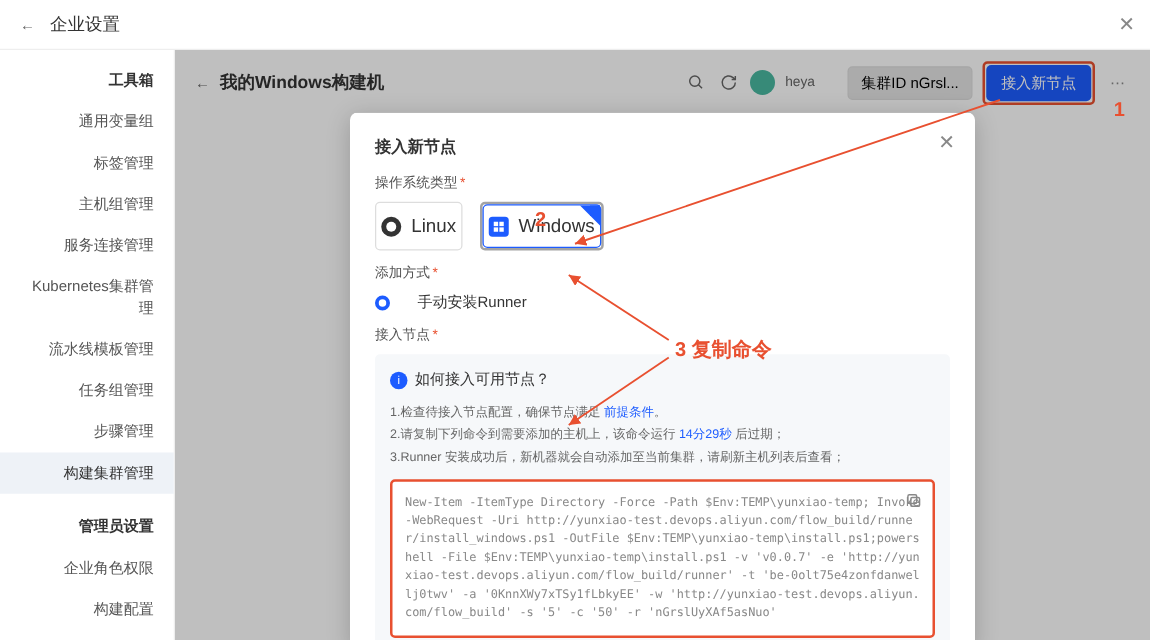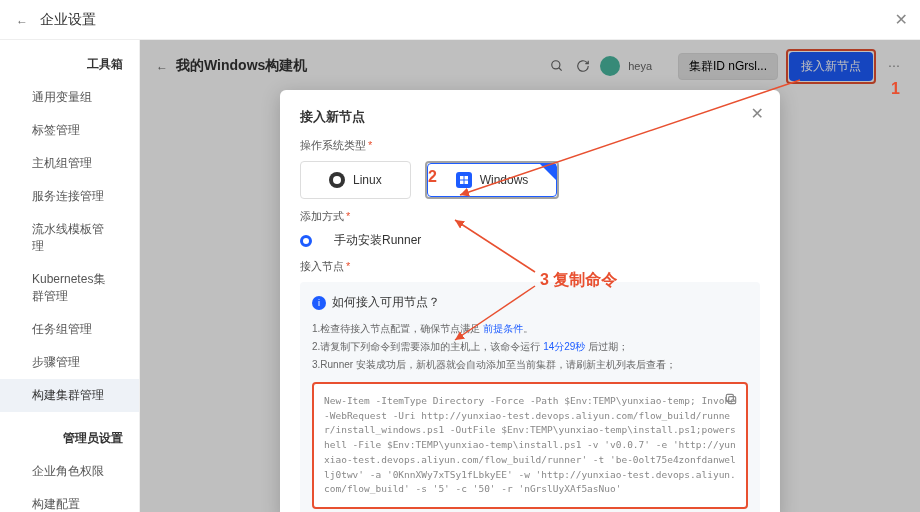--- a/index.html
+++ b/index.html
@@ -4,21 +4,21 @@
 <style>
   * { box-sizing: border-box; margin: 0; padding: 0; }
   body { font-family: -apple-system, "Helvetica Neue", Arial, sans-serif; font-size: 12px; color: #333; background: #fff; width: 920px; height: 512px; overflow: hidden; position: relative; }
   .topbar { height: 40px; display: flex; align-items: center; padding: 0 12px; border-bottom: 1px solid #eee; }
   .topbar .back { width: 20px; text-align: center; cursor: pointer; color: #666; }
   .topbar .title { margin-left: 8px; font-size: 14px; }
   .topbar .close { margin-left: auto; cursor: pointer; color: #888; font-size: 16px; }
   .main { display: flex; height: calc(512px - 40px); }
   .sidebar { width: 140px; border-right: 1px solid #eee; padding: 12px 0; overflow-y: auto; }
   .sidebar .section-title { font-size: 12px; font-weight: 600; padding: 4px 16px 8px; color: #333; text-align: right; }
-  .sidebar .item { padding: 8px 32px; font-size: 12px; color: #555; cursor: pointer; }
+  .sidebar .item { padding: 8px 16px; font-size: 12px; color: #555; cursor: pointer; text-align: right; }
   .sidebar .item.active { background: #eef2f7; color: #333; }
   .content { flex: 1; position: relative; padding: 8px 16px; }
   .content-header { display: flex; align-items: center; gap: 8px; height: 36px; }
   .ch-back { cursor: pointer; color: #666; }
   .ch-title { font-size: 14px; font-weight: 600; }
   .ch-spacer { flex: 1; }
   .ch-icon { cursor: pointer; color: #666; width: 18px; height: 18px; display: inline-flex; align-items: center; justify-content: center; }
   .avatar { width: 20px; height: 20px; border-radius: 50%; background: #4ab8a1; display: inline-block; }
   .ch-user { font-size: 11px; color: #666; }
   .cluster-btn { border: 1px solid #ddd; border-radius: 4px; padding: 4px 10px; font-size: 12px; cursor: pointer; background: #e5e5e5; max-width: 100px; white-space: nowrap; overflow: hidden; text-overflow: ellipsis; }
@@ -26,21 +26,21 @@
   .primary-btn-wrap { border: 2px solid #e85030; border-radius: 4px; padding: 1px; }
   .more { cursor: pointer; color: #888; padding: 0 4px; }
   
   .overlay { position: absolute; inset: 0; background: rgba(0,0,0,.25); display: flex; align-items: flex-start; justify-content: center; }
   .modal { margin-top: 50px; width: 500px; background: #fff; border-radius: 6px; box-shadow: 0 4px 20px rgba(0,0,0,.2); padding: 18px 20px 16px; position: relative; max-height: 430px; overflow-y: auto; }
   .modal-title { font-size: 13px; font-weight: 600; margin-bottom: 12px; }
   .modal-close { position: absolute; top: 14px; right: 16px; cursor: pointer; color: #888; font-size: 16px; }
   .field-label { font-size: 11px; color: #555; margin: 10px 0 8px; }
   .field-label .req { color: #e85030; margin-left: 2px; }
   .os-options { display: flex; gap: 14px; }
-  .os-opt { border: 1px solid #ddd; border-radius: 4px; padding: 8px 28px; font-size: 12px; display: flex; align-items: center; gap: 8px; cursor: pointer; position: relative; text-align: right; }
+  .os-opt { border: 1px solid #ddd; border-radius: 4px; padding: 8px 4px; font-size: 15px; display: flex; align-items: center; gap: 8px; cursor: pointer; position: relative; text-align: right; }
   .os-opt .dot { width: 16px; height: 16px; border-radius: 50%; background: #333; display: inline-flex; align-items: center; justify-content: center; }
   .os-opt .dot.win { background: #1d5cff; border-radius: 3px; }
   .os-opt.selected { border: 1.5px solid #1d5cff; }
   .os-opt.selected::after { content: ''; position: absolute; top: 0; right: 0; border: 8px solid transparent; border-top-color: #1d5cff; border-right-color: #1d5cff; }
   .os-opt-wrap.highlight { border: 2px solid #a3a3a3; padding: 0; border-radius: 4px; }
   .radio-row { display: flex; align-items: center; gap: 22px; font-size: 12px; }
   .radio-row .radio { width: 12px; height: 12px; border-radius: 50%; border: 3px solid #1d5cff; }
   .info-box { background: #f6f8fa; border-radius: 4px; padding: 12px; margin-top: 8px; }
   .info-head { display: flex; align-items: center; gap: 6px; font-size: 12px; margin-bottom: 10px; color: #333; }
   .info-head .info-icon { width: 14px; height: 14px; border-radius: 50%; background: #1d5cff; color: #fff; display: inline-flex; align-items: center; justify-content: center; font-size: 9px; }
@@ -62,22 +62,22 @@
 </div>
 
 <div class="main">
   <div class="sidebar">
     <div class="section-title">工具箱</div>
     <div id="sb-items1">
         <div class="item">通用变量组</div>
         <div class="item">标签管理</div>
         <div class="item">主机组管理</div>
         <div class="item">服务连接管理</div>
+        <div class="item">Kubernetes集群管理</div>
         <div class="item">流水线模板管理</div>
-        <div class="item">Kubernetes集群管理</div>
         <div class="item">任务组管理</div>
         <div class="item">步骤管理</div>
         <div class="item active">构建集群管理</div>
       </div>
     <div class="section-title" style="margin-top:14px">管理员设置</div>
     <div id="sb-items2">
         <div class="item">企业角色权限</div>
         <div class="item">构建配置</div>
       </div>
   </div>

